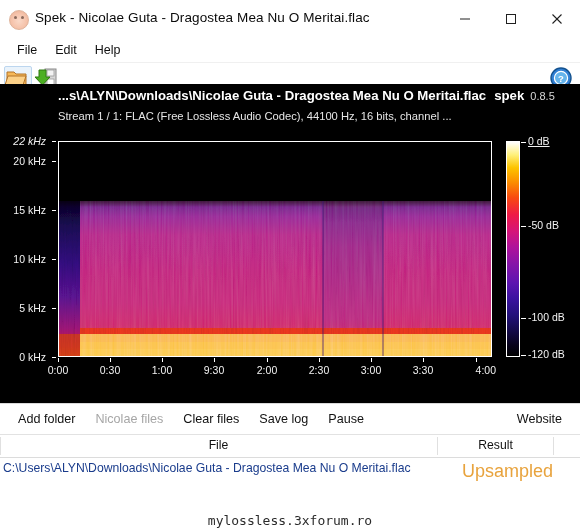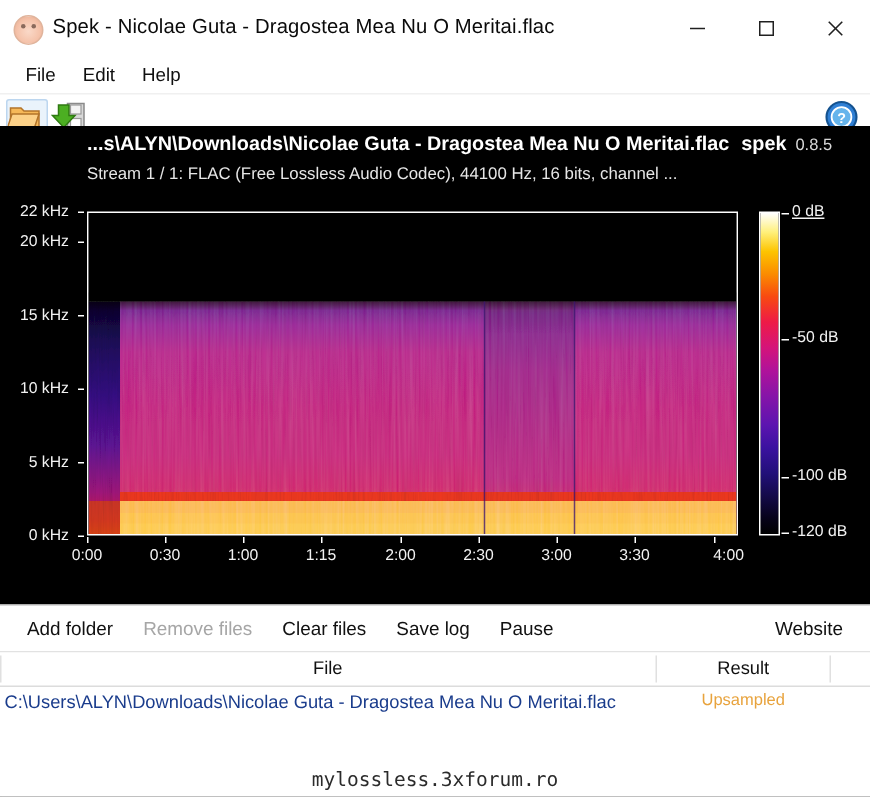--- a/index.html
+++ b/index.html
@@ -82,21 +82,21 @@
   .lac-btn.website{position:absolute;right:8px;}
 
   .lac-table{position:relative;height:46px;}
   .lac-head{position:relative;height:22px;background:#ffffff;border-bottom:1px solid #dcdcdc;}
   .hc{position:absolute;top:3px;font-size:12.2px;color:#111;text-align:center;}
   .hc.file{left:0;width:437px;}
   .hc.result{left:438px;width:115px;}
   .hsplit{position:absolute;top:2px;width:1px;height:18px;background:#e0e0e0;}
   .lac-row{position:relative;height:23px;}
   .cell-file{position:absolute;left:3px;top:3px;font-size:12.2px;color:#1a3c8c;white-space:nowrap;}
-  .cell-result{position:absolute;left:438px;top:3px;width:115px;text-align:center;font-size:11px;color:#e8a33d;}
+  .cell-result{position:absolute;left:438px;top:3px;width:115px;text-align:right;font-size:18px;color:#e8a33d;}
 
   .watermark{position:absolute;left:0;right:0;bottom:4px;text-align:center;
              font-family:"DejaVu Sans Mono","Liberation Mono",monospace;font-size:13px;color:#2b2b2b;}
 </style>
 </head>
 <body>
 
 <div class="app">
 
   <div class="spek-window">
@@ -154,21 +154,21 @@
       </div>
     </div>
 
     <div class="spek-canvas">
 
       <div class="sp-head">
         <span>...s\ALYN\Downloads\Nicolae Guta - Dragostea Mea Nu O Meritai.flac</span><span class="spekname">spek</span><span class="spekver">0.8.5</span>
       </div>
       <div class="sp-sub">Stream 1 / 1: FLAC (Free Lossless Audio Codec), 44100 Hz, 16 bits, channel ...</div>
 
-      <div class="ylab" style="left:4px;top:51px;width:42px;">22 kHz</div>
+      <div class="ylab" style="left:4px;top:51px;width:42px;font-style:italic;">22 kHz</div>
       <div class="ytick" style="left:52px;top:57px;"></div>
       <div class="ylab" style="left:4px;top:71px;width:42px;">20 kHz</div>
       <div class="ytick" style="left:52px;top:77px;"></div>
       <div class="ylab" style="left:4px;top:120px;width:42px;">15 kHz</div>
       <div class="ytick" style="left:52px;top:126px;"></div>
       <div class="ylab" style="left:4px;top:169px;width:42px;">10 kHz</div>
       <div class="ytick" style="left:52px;top:175px;"></div>
       <div class="ylab" style="left:4px;top:218px;width:42px;">5 kHz</div>
       <div class="ytick" style="left:52px;top:224px;"></div>
       <div class="ylab" style="left:4px;top:267px;width:42px;">0 kHz</div>
@@ -272,21 +272,21 @@
         </div>
       </div>
 
       <div class="xtick" style="left:58px;top:274px;"></div>
       <div class="xlab" style="left:38px;top:280px;width:40px;">0:00</div>
       <div class="xtick" style="left:110px;top:274px;"></div>
       <div class="xlab" style="left:90px;top:280px;width:40px;">0:30</div>
       <div class="xtick" style="left:162px;top:274px;"></div>
       <div class="xlab" style="left:142px;top:280px;width:40px;">1:00</div>
       <div class="xtick" style="left:214px;top:274px;"></div>
-      <div class="xlab" style="left:194px;top:280px;width:40px;">1:15</div>
+      <div class="xlab" style="left:194px;top:280px;width:40px;">9:30</div>
       <div class="xtick" style="left:267px;top:274px;"></div>
       <div class="xlab" style="left:247px;top:280px;width:40px;">2:00</div>
       <div class="xtick" style="left:319px;top:274px;"></div>
       <div class="xlab" style="left:299px;top:280px;width:40px;">2:30</div>
       <div class="xtick" style="left:371px;top:274px;"></div>
       <div class="xlab" style="left:351px;top:280px;width:40px;">3:00</div>
       <div class="xtick" style="left:423px;top:274px;"></div>
       <div class="xlab" style="left:403px;top:280px;width:40px;">3:30</div>
       <div class="xtick" style="left:476px;top:274px;"></div>
       <div class="xlab" style="left:456px;top:280px;width:40px;text-align:right;">4:00</div>
@@ -302,21 +302,21 @@
       <div class="cblab" style="left:528px;top:264px;">-120 dB</div>
 
     </div>
   </div>
 
   <div class="lac-window">
 
 
     <div class="lac-toolbar">
       <div class="lac-btn">Add folder</div>
-      <div class="lac-btn disabled">Remove files</div>
+      <div class="lac-btn disabled">Nicolae files</div>
       <div class="lac-btn">Clear files</div>
       <div class="lac-btn">Save log</div>
       <div class="lac-btn">Pause</div>
       <div class="lac-btn website">Website</div>
     </div>
 
     <div class="lac-table">
       <div class="lac-head">
         <div class="hsplit" style="left:0px;"></div>
         <div class="hc file">File</div>

